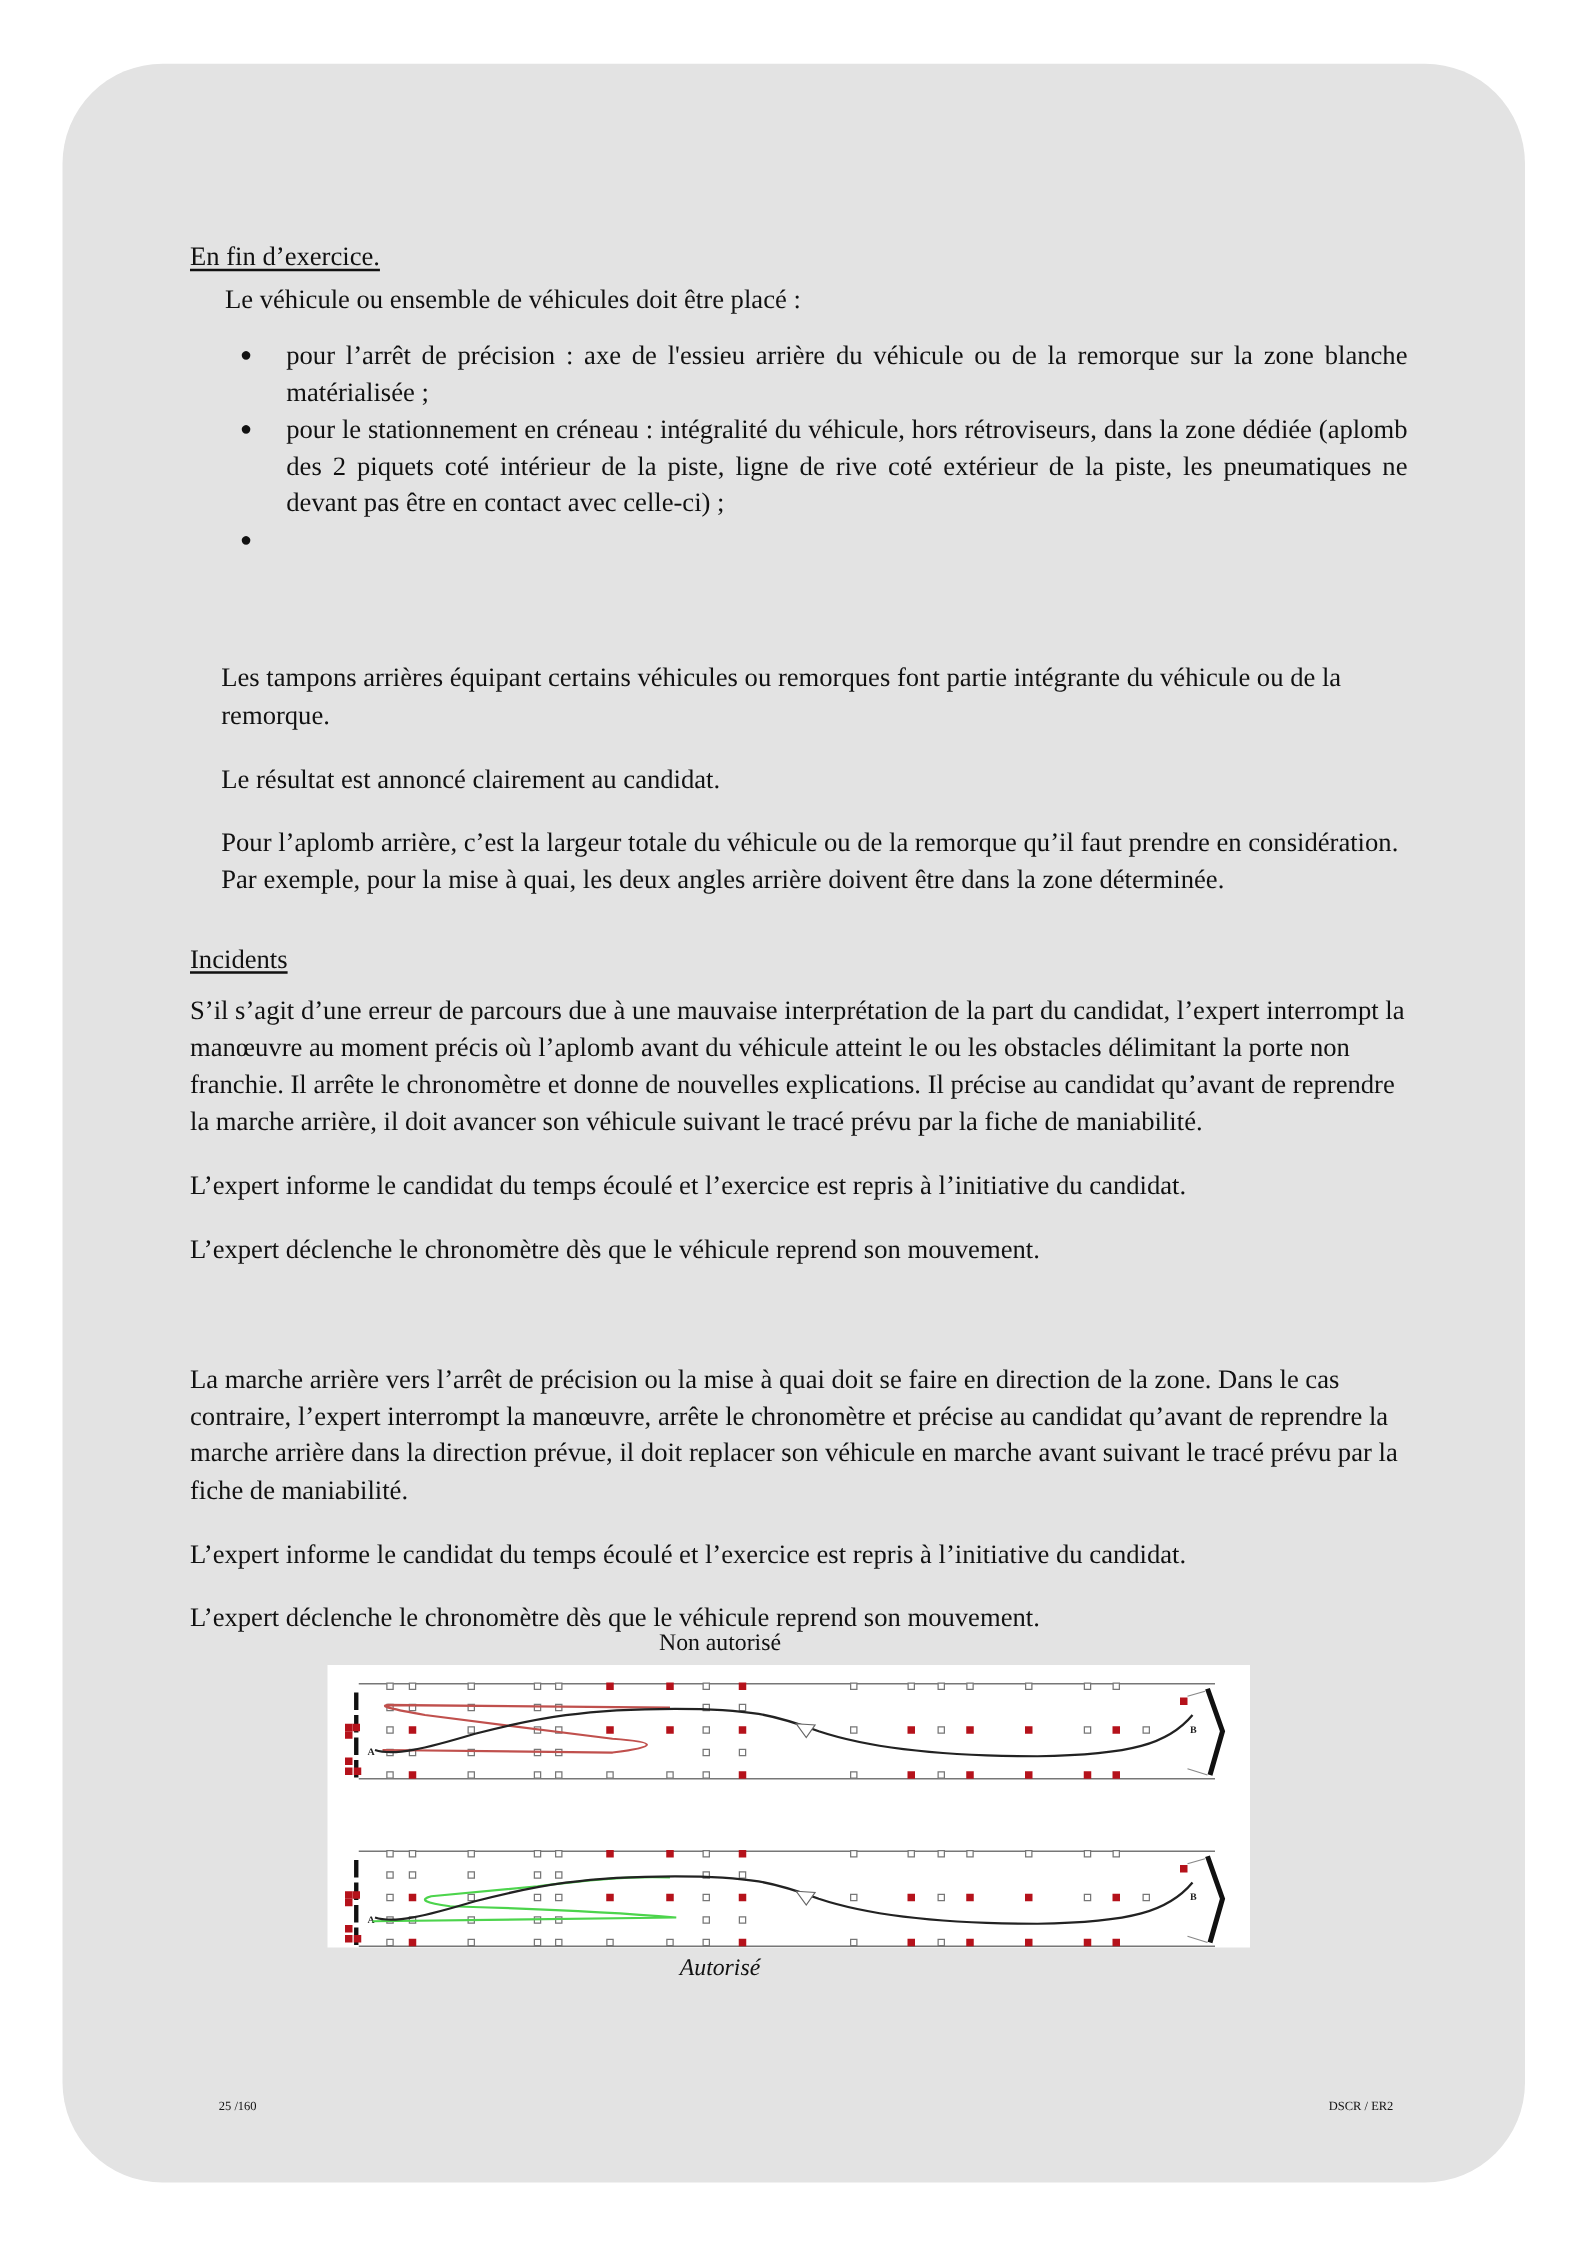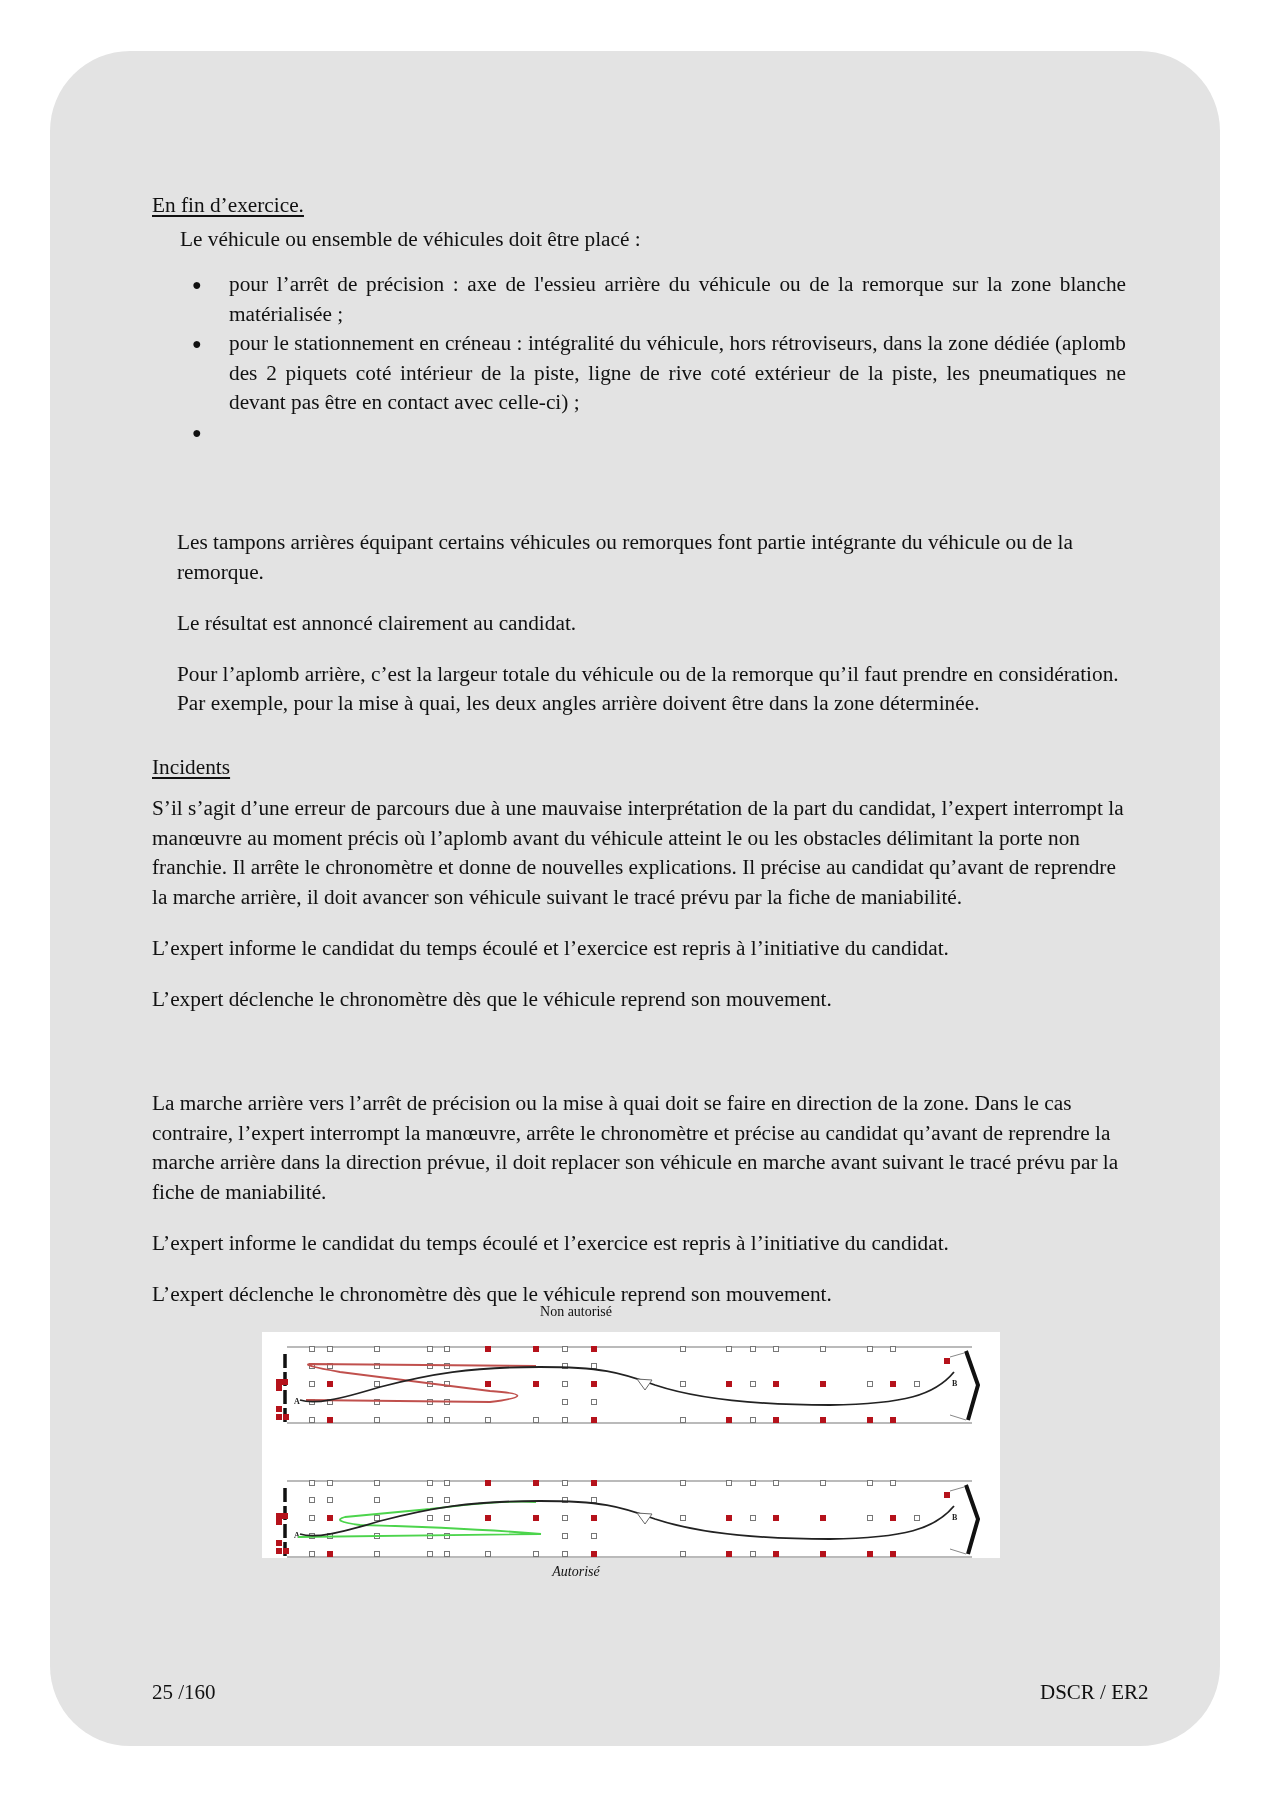--- a/index.html
+++ b/index.html
@@ -5,24 +5,24 @@
   html, body { margin: 0; padding: 0; background: #ffffff; }
   body { width: 1272px; height: 1800px; position: relative; overflow: hidden;
          font-family: "Liberation Serif", "DejaVu Serif", serif; color: #111; }
   .card { position: absolute; left: 50px; top: 51px; width: 1170px; height: 1695px;
           background: #e3e3e3; border-radius: 80px 80px 80px 80px; }
   .u { text-decoration: underline; text-underline-offset: 3px; }
   .block { position: absolute; left: 152px; width: 974px; font-size: 21.3px; line-height: 29.6px; }
   ul.bullets { margin: 0; padding: 0; list-style: none; }
   ul.bullets li { position: relative; padding-left: 77px; text-align: justify; }
   ul.bullets li .dot { position: absolute; left: 40px; top: 0; font-size: 16px; }
-  .caption { position: absolute; left: 0; width: 1152px; text-align: center; font-size: 14px; }
+  .caption { position: absolute; left: 0; width: 1152px; text-align: center; font-size: 19px; }
   .caption.italic { font-style: italic; }
   .figure { position: absolute; left: 262px; top: 1332px; width: 738px; height: 226px; background: #ffffff; }
-  .footer { position: absolute; font-size: 21px; top: 1680px; }
+  .footer { position: absolute; font-size: 10px; top: 1680px; margin-left: 23px; }
 </style>
 </head>
 <body>
 
 <div class="card"></div>
 
 <div class="block" style="top:151px;margin-top:40px;">
   <span class="u">En fin d’exercice.</span>
 </div>
 

